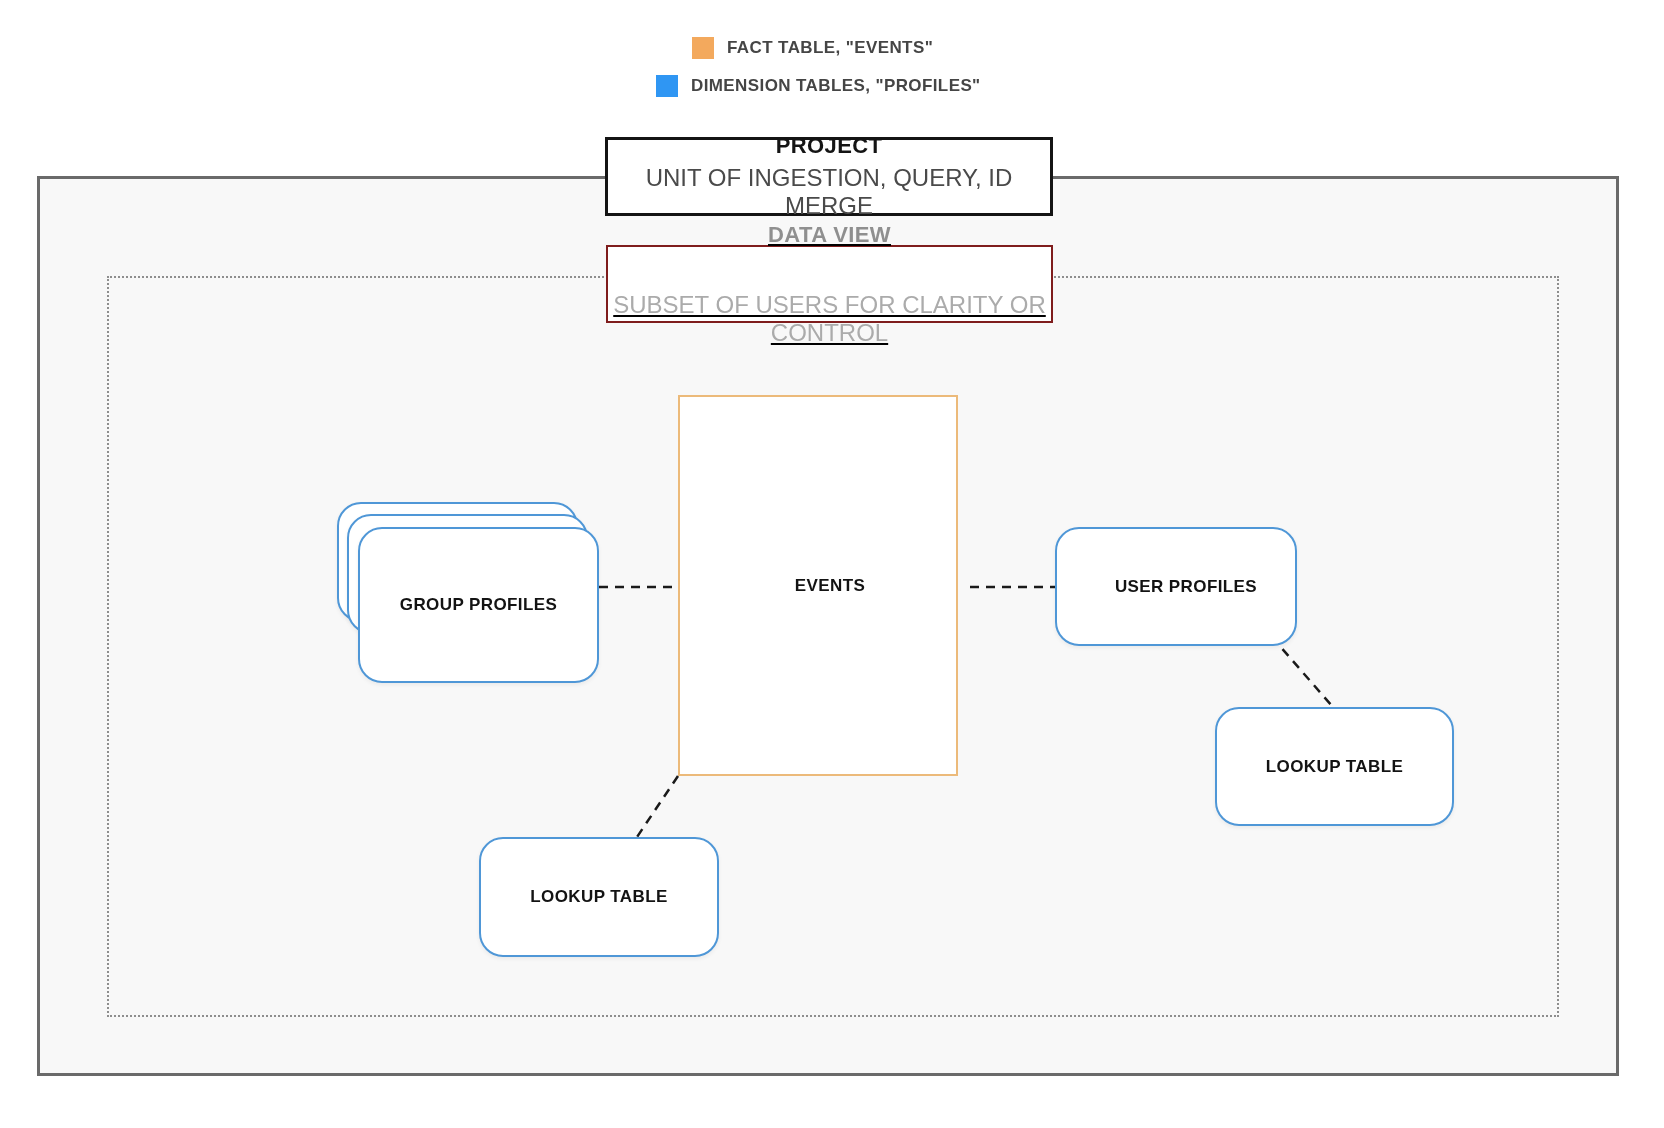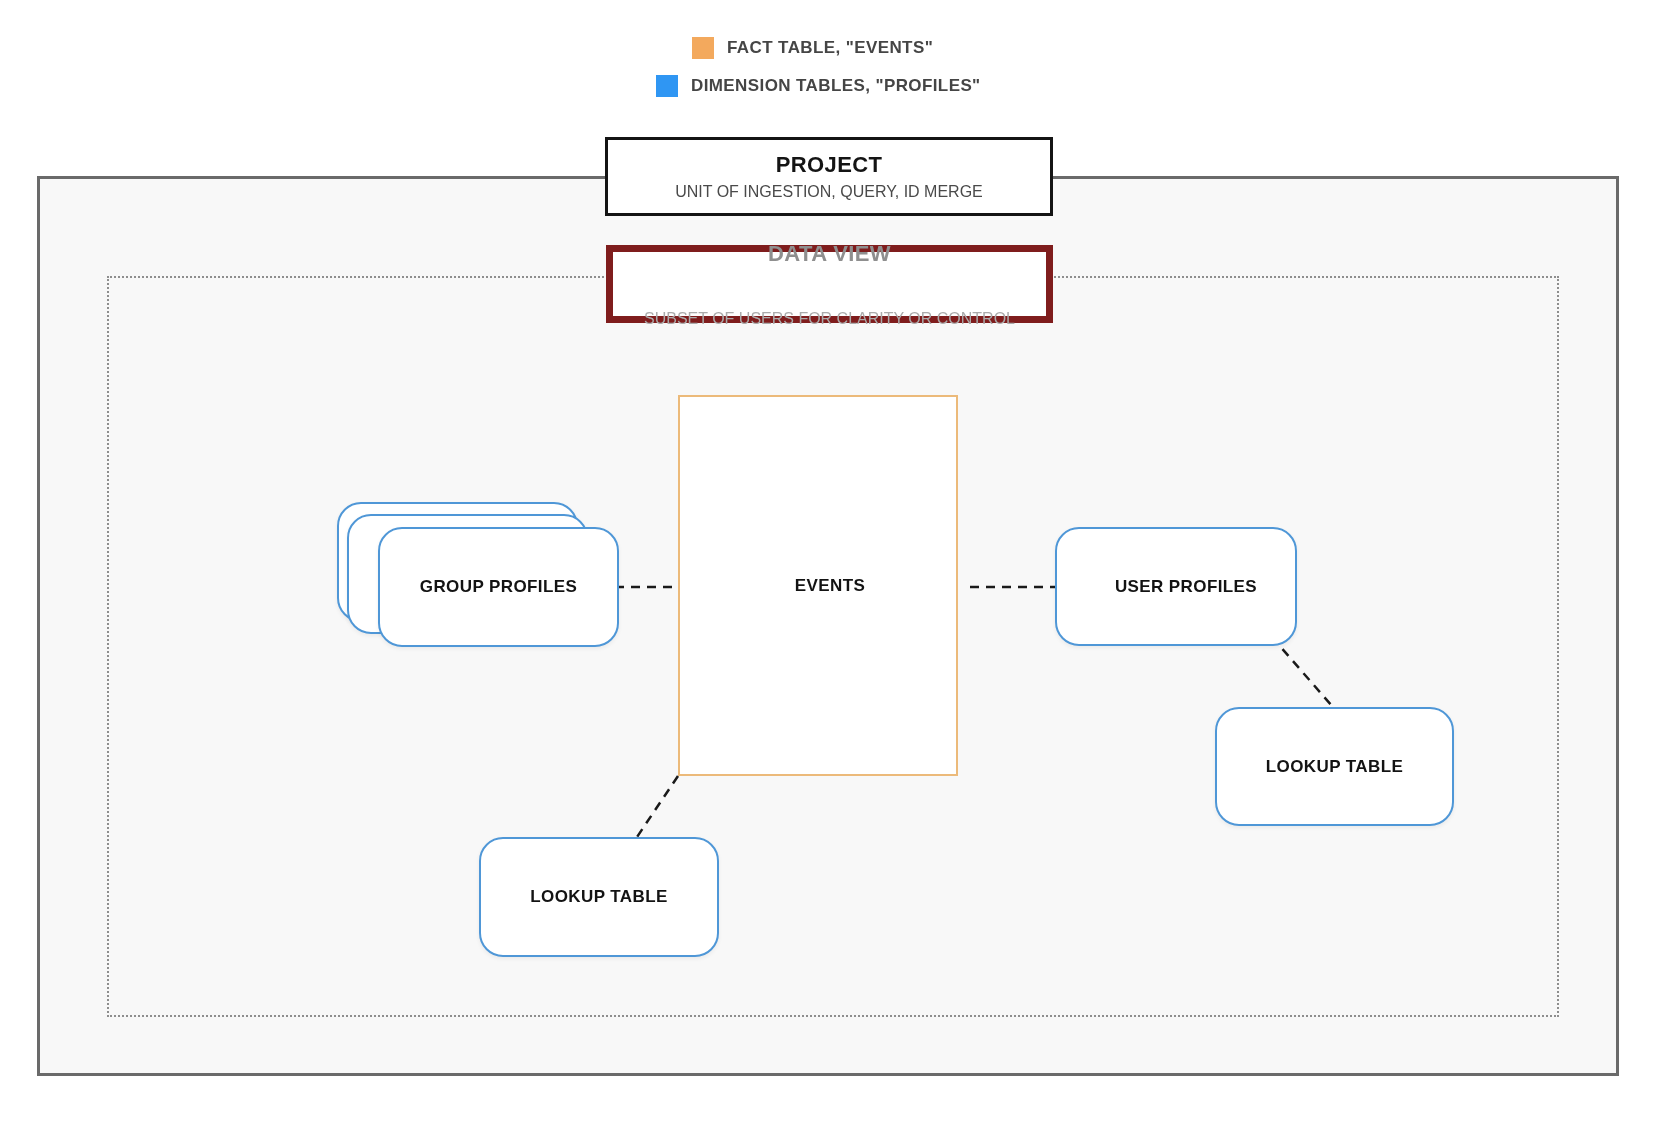--- a/index.html
+++ b/index.html
@@ -82,30 +82,31 @@
     text-align: center;
   }
   .title-box.project {
     left: 605px; top: 137px;
     width: 448px; height: 79px;
     border: 3px solid #141414;
   }
   .title-box.dataview {
     left: 606px; top: 245px;
     width: 447px; height: 78px;
-    border: 7px solid #7f1d1d;
+    border: 2px solid #7f1d1d;
+    text-decoration: underline;
   }
   .tb-title {
     font-size: 22px;
     font-weight: 700;
     letter-spacing: 0.4px;
     color: #141414;
   }
   .tb-subtitle {
-    font-size: 16px;
+    font-size: 24px;
     font-weight: 400;
     color: #4a4a4a;
   }
   .title-box.dataview .tb-title { color: #8f8f8f; }
   .title-box.dataview .tb-subtitle { color: #ababab; margin-top: 38px; }
 
   
   .card {
     position: absolute;
     box-sizing: border-box;
@@ -119,21 +120,21 @@
   }
   .card-label {
     font-size: 17px;
     font-weight: 700;
     letter-spacing: 0.4px;
     color: #131313;
     white-space: nowrap;
   }
   .card.group-back  { left: 337px; top: 502px; width: 241px; height: 120px; }
   .card.group-mid   { left: 347px; top: 514px; width: 241px; height: 120px; }
-  .card.group-front { left: 378px; top: 527px; width: 241px; height: 120px; }
+  .card.group-front { left: 358px; top: 527px; width: 241px; height: 156px; }
   .card.user-profiles { left: 1055px; top: 527px; width: 242px; height: 119px; padding-left: 20px; }
   .card.lookup-right  { left: 1215px; top: 707px; width: 239px; height: 119px; }
   .card.lookup-bottom { left: 479px;  top: 837px; width: 240px; height: 120px; }
 
   .events-box {
     position: absolute;
     left: 678px; top: 395px;
     width: 280px; height: 381px;
     box-sizing: border-box;
     background: #ffffff;

